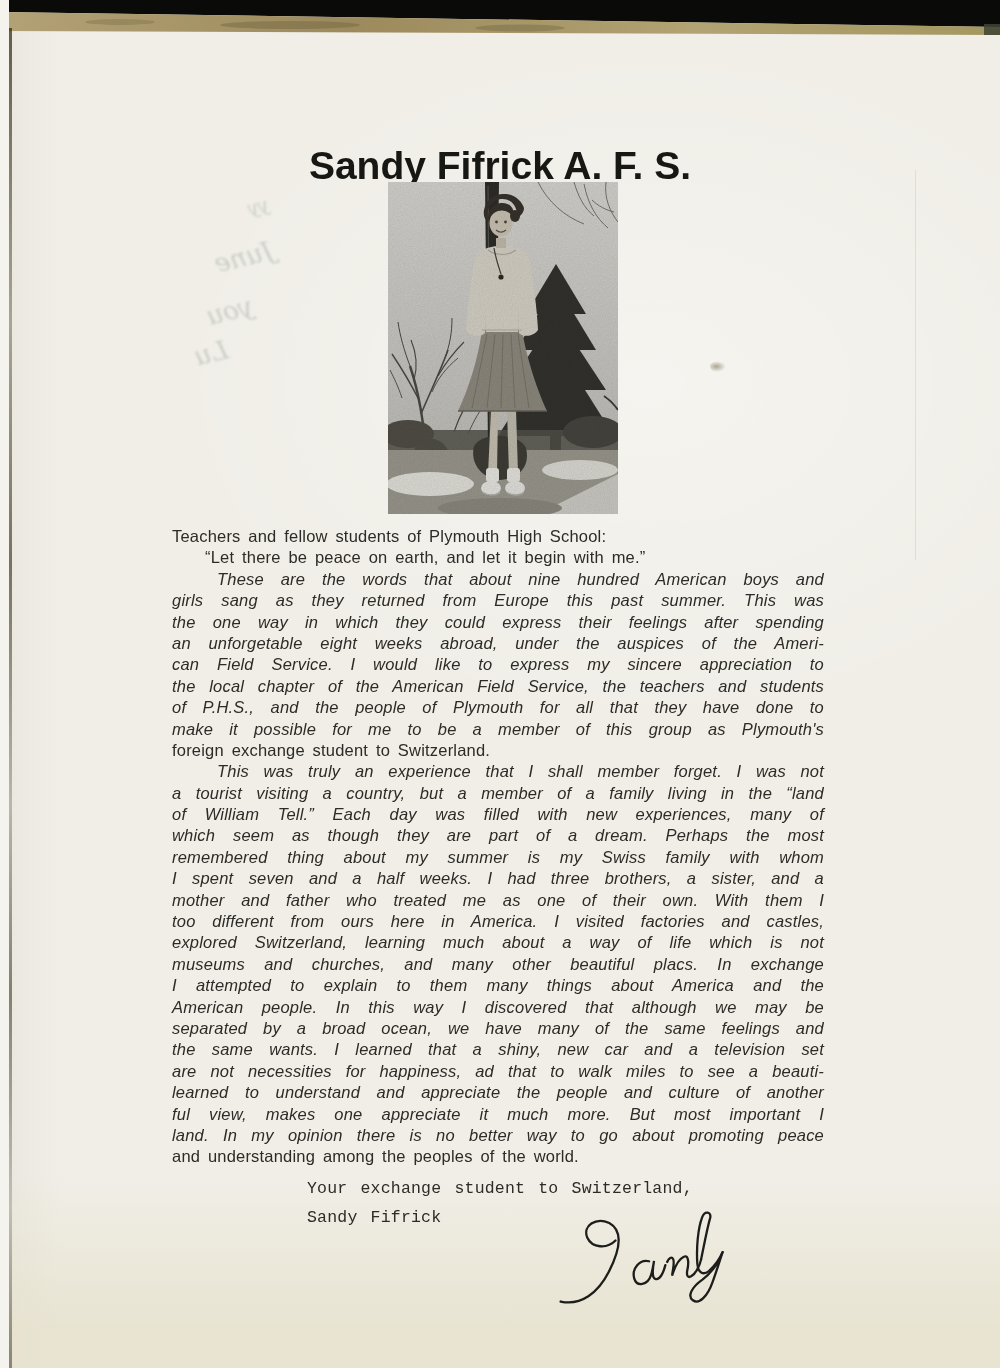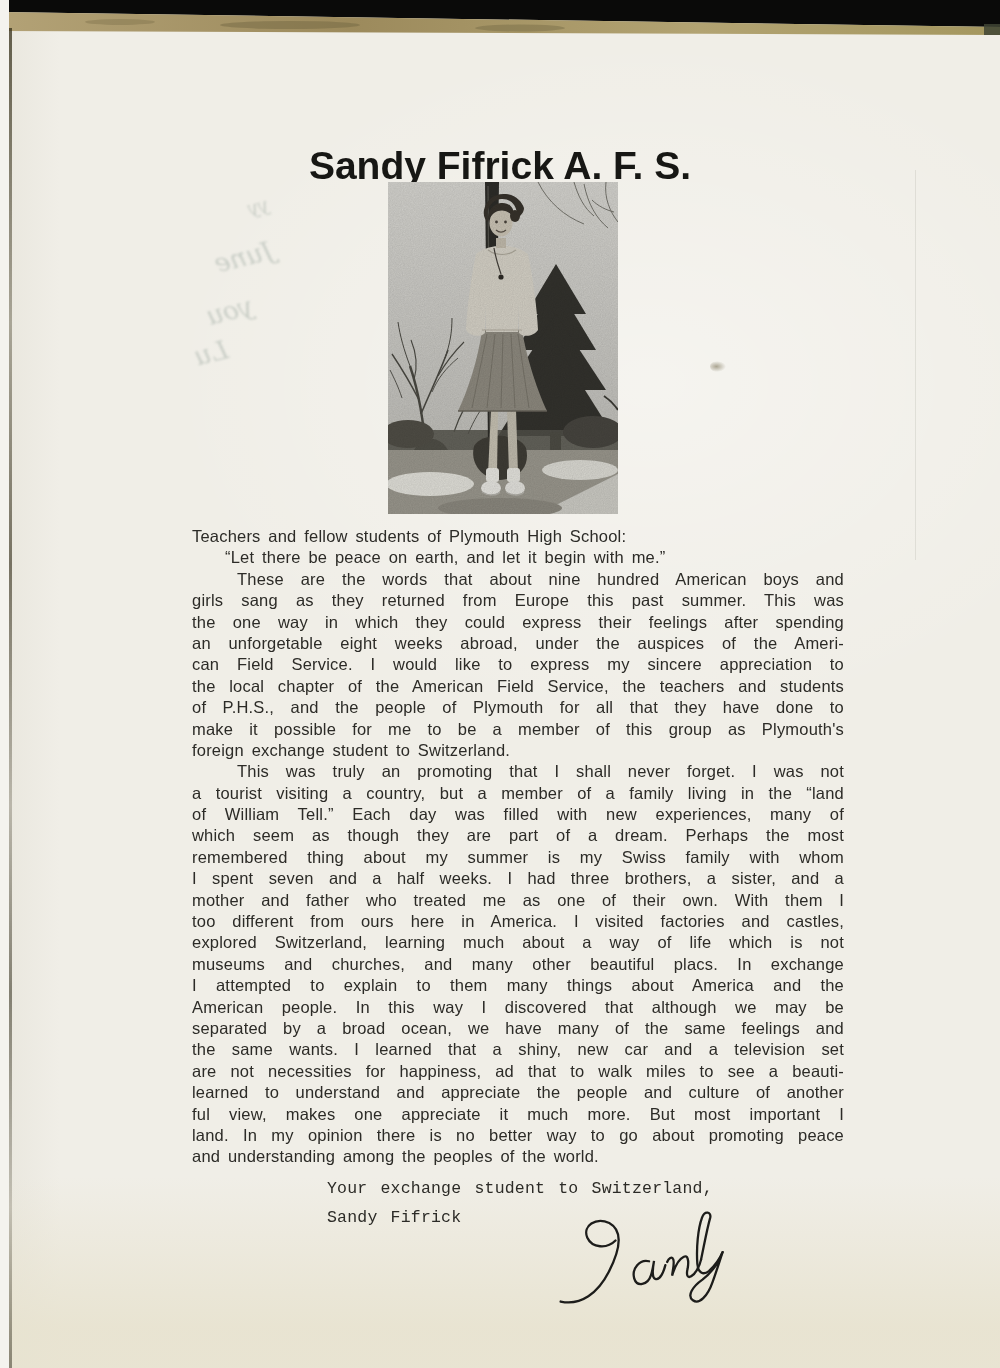--- a/index.html
+++ b/index.html
@@ -51,28 +51,28 @@
   }
   
   .photo{
     position:absolute;left:388px;top:182px;width:230px;height:332px;
     box-shadow:inset 0 0 14px rgba(0,0,0,.25);
     background:#c9c8c3;
   }
   .photo svg{display:block;}
   
   .letter{
-    position:absolute;left:192px;top:526px;width:652px;
+    position:absolute;left:172px;top:526px;width:652px;
     color:#2c2b27;
     font-size:16.5px;
     letter-spacing:.2px;
     filter:blur(.12px);
   }
   .ln{line-height:21.4px;height:21.4px;white-space:normal;}
-  .j{text-align:justify;text-align-last:justify;}
+  .j{text-align:justify;text-align-last:justify;font-style:italic;}
   .l{text-align:left;word-spacing:3px;}
   .ind-q{text-indent:33px;}
   .ind-p{text-indent:45px;}
   .closing-block{margin-top:6px;margin-left:135px;font-family:Liberation Mono, monospace;}
   .closing-block .ln{height:29px;line-height:29px;}
   
   .signature{
     position:absolute;left:552px;top:1210px;width:230px;height:100px;
     transform:rotate(-4deg);
   }
@@ -229,21 +229,21 @@
     <div class="ln j ind-p">These are the words that about nine hundred American boys and</div>
     <div class="ln j">girls sang as they returned from Europe this past summer.  This was</div>
     <div class="ln j">the one way in which they could express their feelings after spending</div>
     <div class="ln j">an unforgetable eight weeks abroad, under the auspices of the Ameri-</div>
     <div class="ln j">can Field Service.  I would like to express my sincere appreciation to</div>
     <div class="ln j">the local chapter of the American Field Service, the teachers and students</div>
     <div class="ln j">of P.H.S., and the people of Plymouth for all that they have done to</div>
     <div class="ln j">make it possible for me to be a member of this group as Plymouth's</div>
     <div class="ln l">foreign exchange student to Switzerland.</div>
 
-    <div class="ln j ind-p">This was truly an promoting that I shall never forget.  I was not</div>
+    <div class="ln j ind-p">This was truly an experience that I shall member forget.  I was not</div>
     <div class="ln j">a tourist visiting a country, but a member of a family living in the “land</div>
     <div class="ln j">of William Tell.”  Each day was filled with new experiences, many of</div>
     <div class="ln j">which seem as though they are part of a dream.  Perhaps the most</div>
     <div class="ln j">remembered thing about my summer is my Swiss family with whom</div>
     <div class="ln j">I spent seven and a half weeks.  I had three brothers, a sister, and a</div>
     <div class="ln j">mother and father who treated me as one of their own.  With them I</div>
     <div class="ln j">too different from ours here in America.  I visited factories and castles,</div>
     <div class="ln j">explored Switzerland, learning much about a way of life which is not</div>
     <div class="ln j">museums and churches, and many other beautiful placs.  In exchange</div>
     <div class="ln j">I attempted to explain to them many things about America and the</div>

